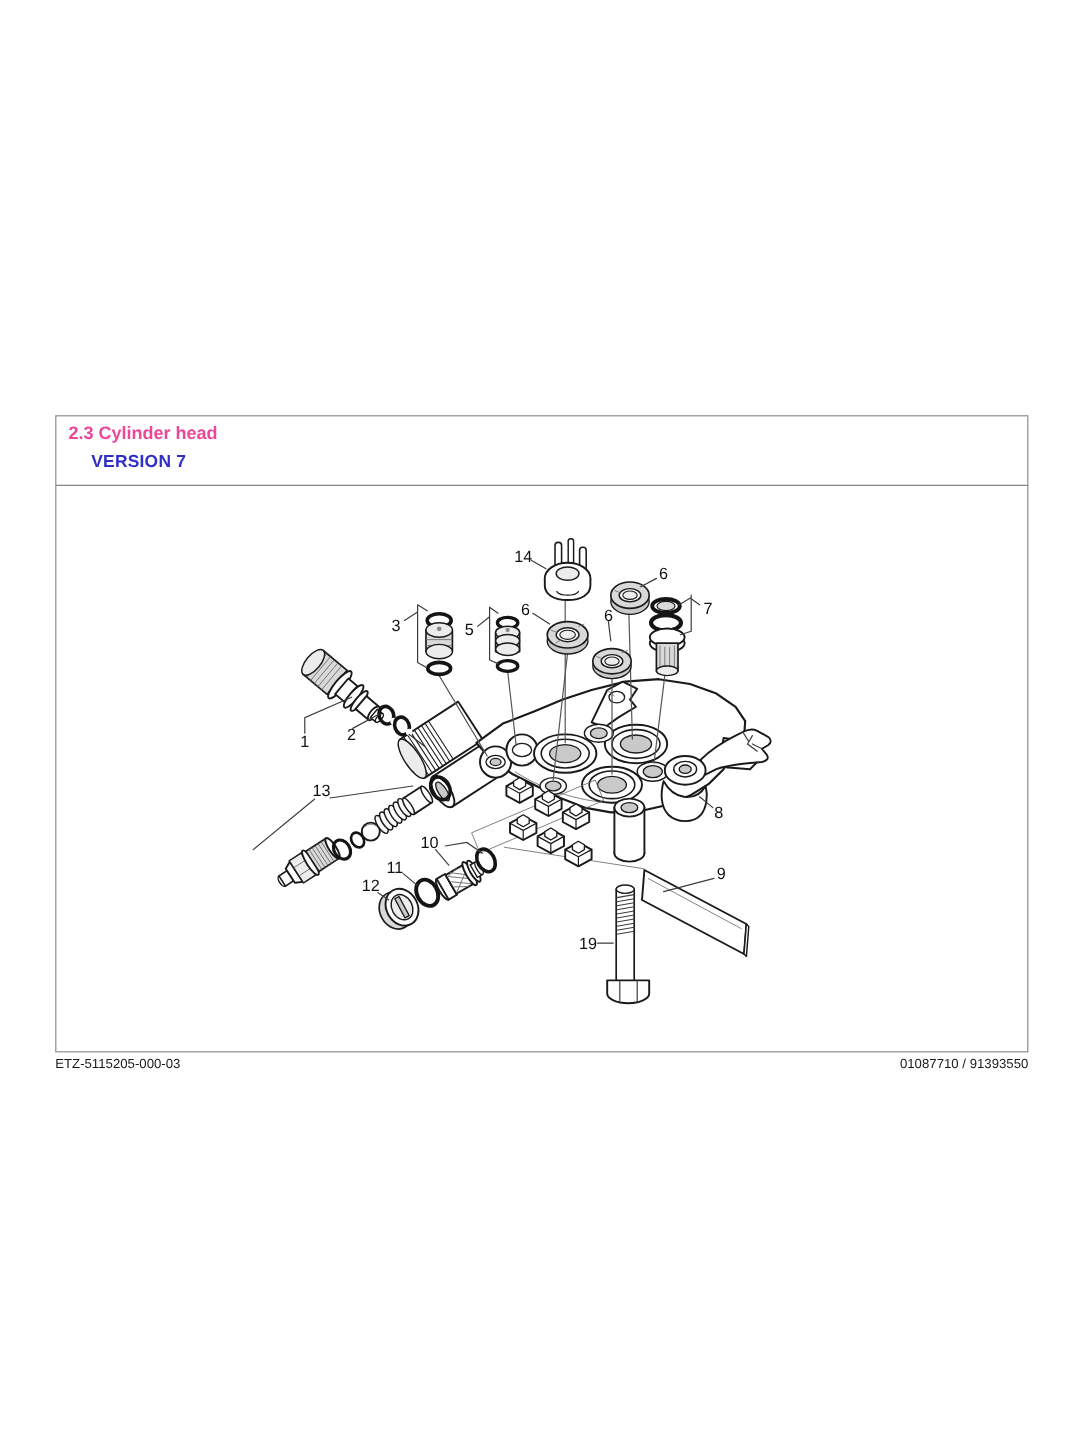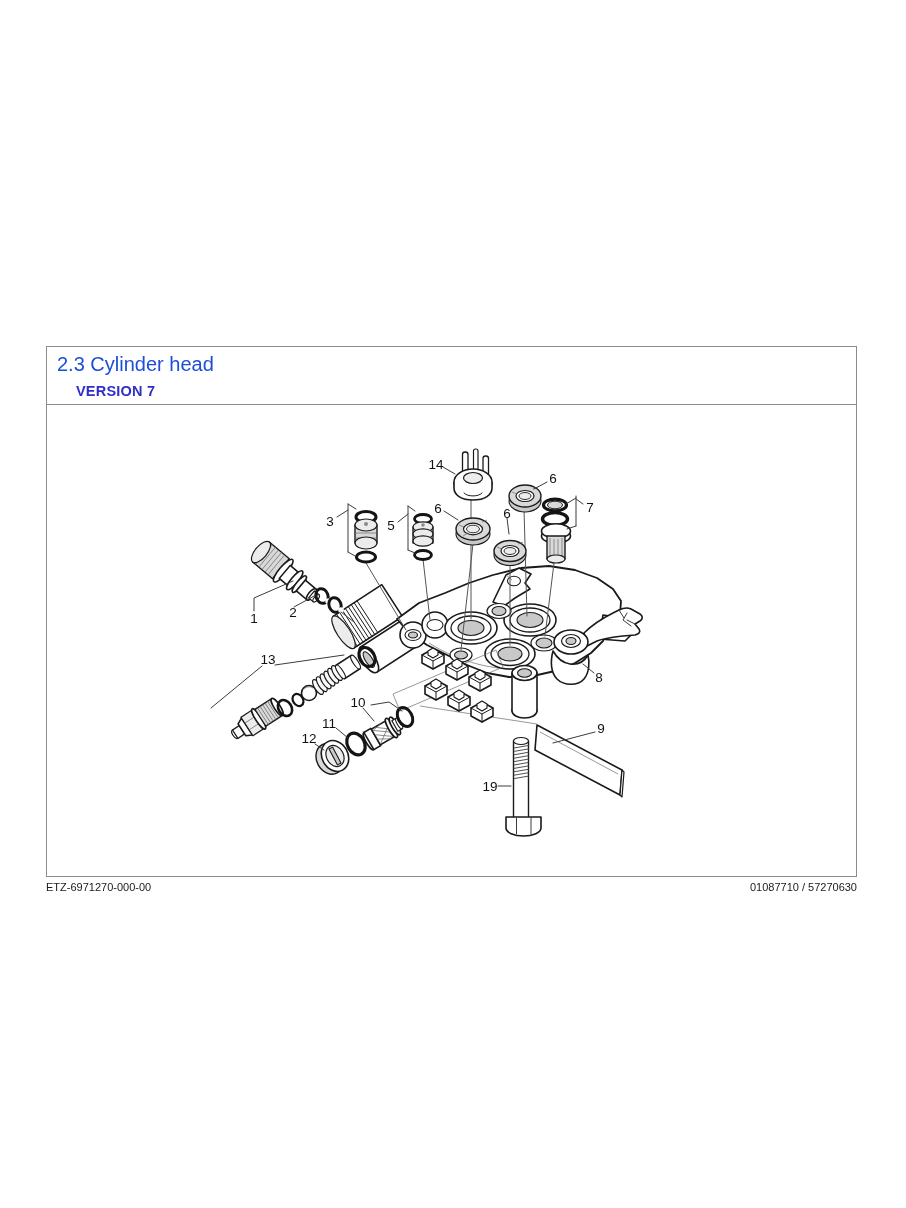--- a/index.html
+++ b/index.html
@@ -1,20 +1,20 @@
 <!DOCTYPE html>
 <html><head>
 <meta charset="utf-8">
 <style>
   html,body{margin:0;padding:0;background:#fff;}
   .page{position:relative;width:906px;height:1208px;background:#fff;overflow:hidden;
         font-family:"Liberation Sans",sans-serif;}
   .header-box{position:absolute;left:46px;top:346px;width:811px;height:59px;
         border:1px solid #8c8c8c;box-sizing:border-box;background:#fff;}
-  .header-title{margin:6px 0 0 10px;font-size:20px;font-weight:normal;color:#1d4ed8;}
+  .header-title{margin:6px 0 0 10px;font-size:15px;font-weight:bold;color:#ec4899;}
   .version-label{margin:7px 0 0 29px;font-size:14.5px;font-weight:bold;color:#2f2fc8;
         letter-spacing:.2px;}
   .diagram-box{position:absolute;left:46px;top:404px;width:811px;height:473px;
         border:1px solid #8c8c8c;box-sizing:border-box;background:#fff;}
   .footer-left{position:absolute;left:46px;top:881px;font-size:11px;color:#1a1a1a;}
   .footer-right{position:absolute;right:49px;top:881px;font-size:11px;color:#1a1a1a;}
   
   .ln{fill:none;stroke:#1a1a1a;stroke-width:1.6;stroke-linecap:round;stroke-linejoin:round;}
   .fw{fill:#fff;stroke:#1a1a1a;stroke-width:1.6;stroke-linejoin:round;}
   .fg{fill:#d9d9d9;stroke:#1a1a1a;stroke-width:1.4;stroke-linejoin:round;}
@@ -341,15 +341,15 @@
           <text x="311" y="301.5" class="callout">10</text>
           <text x="282" y="322.5" class="callout">11</text>
           <text x="262" y="337.5" class="callout">12</text>
           <text x="221" y="258.5" class="callout">13</text>
           <text x="389" y="63.5" class="callout">14</text>
           <text x="443" y="385.5" class="callout">19</text>
         </g>
     </svg>
   </div>
 
-  <div class="footer-left">ETZ-6971270-000-00</div>
-  <div class="footer-right">01087710 / 57270630</div>
+  <div class="footer-left">ETZ-5115205-000-03</div>
+  <div class="footer-right">01087710 / 91393550</div>
 </div>
 
 </body></html>

